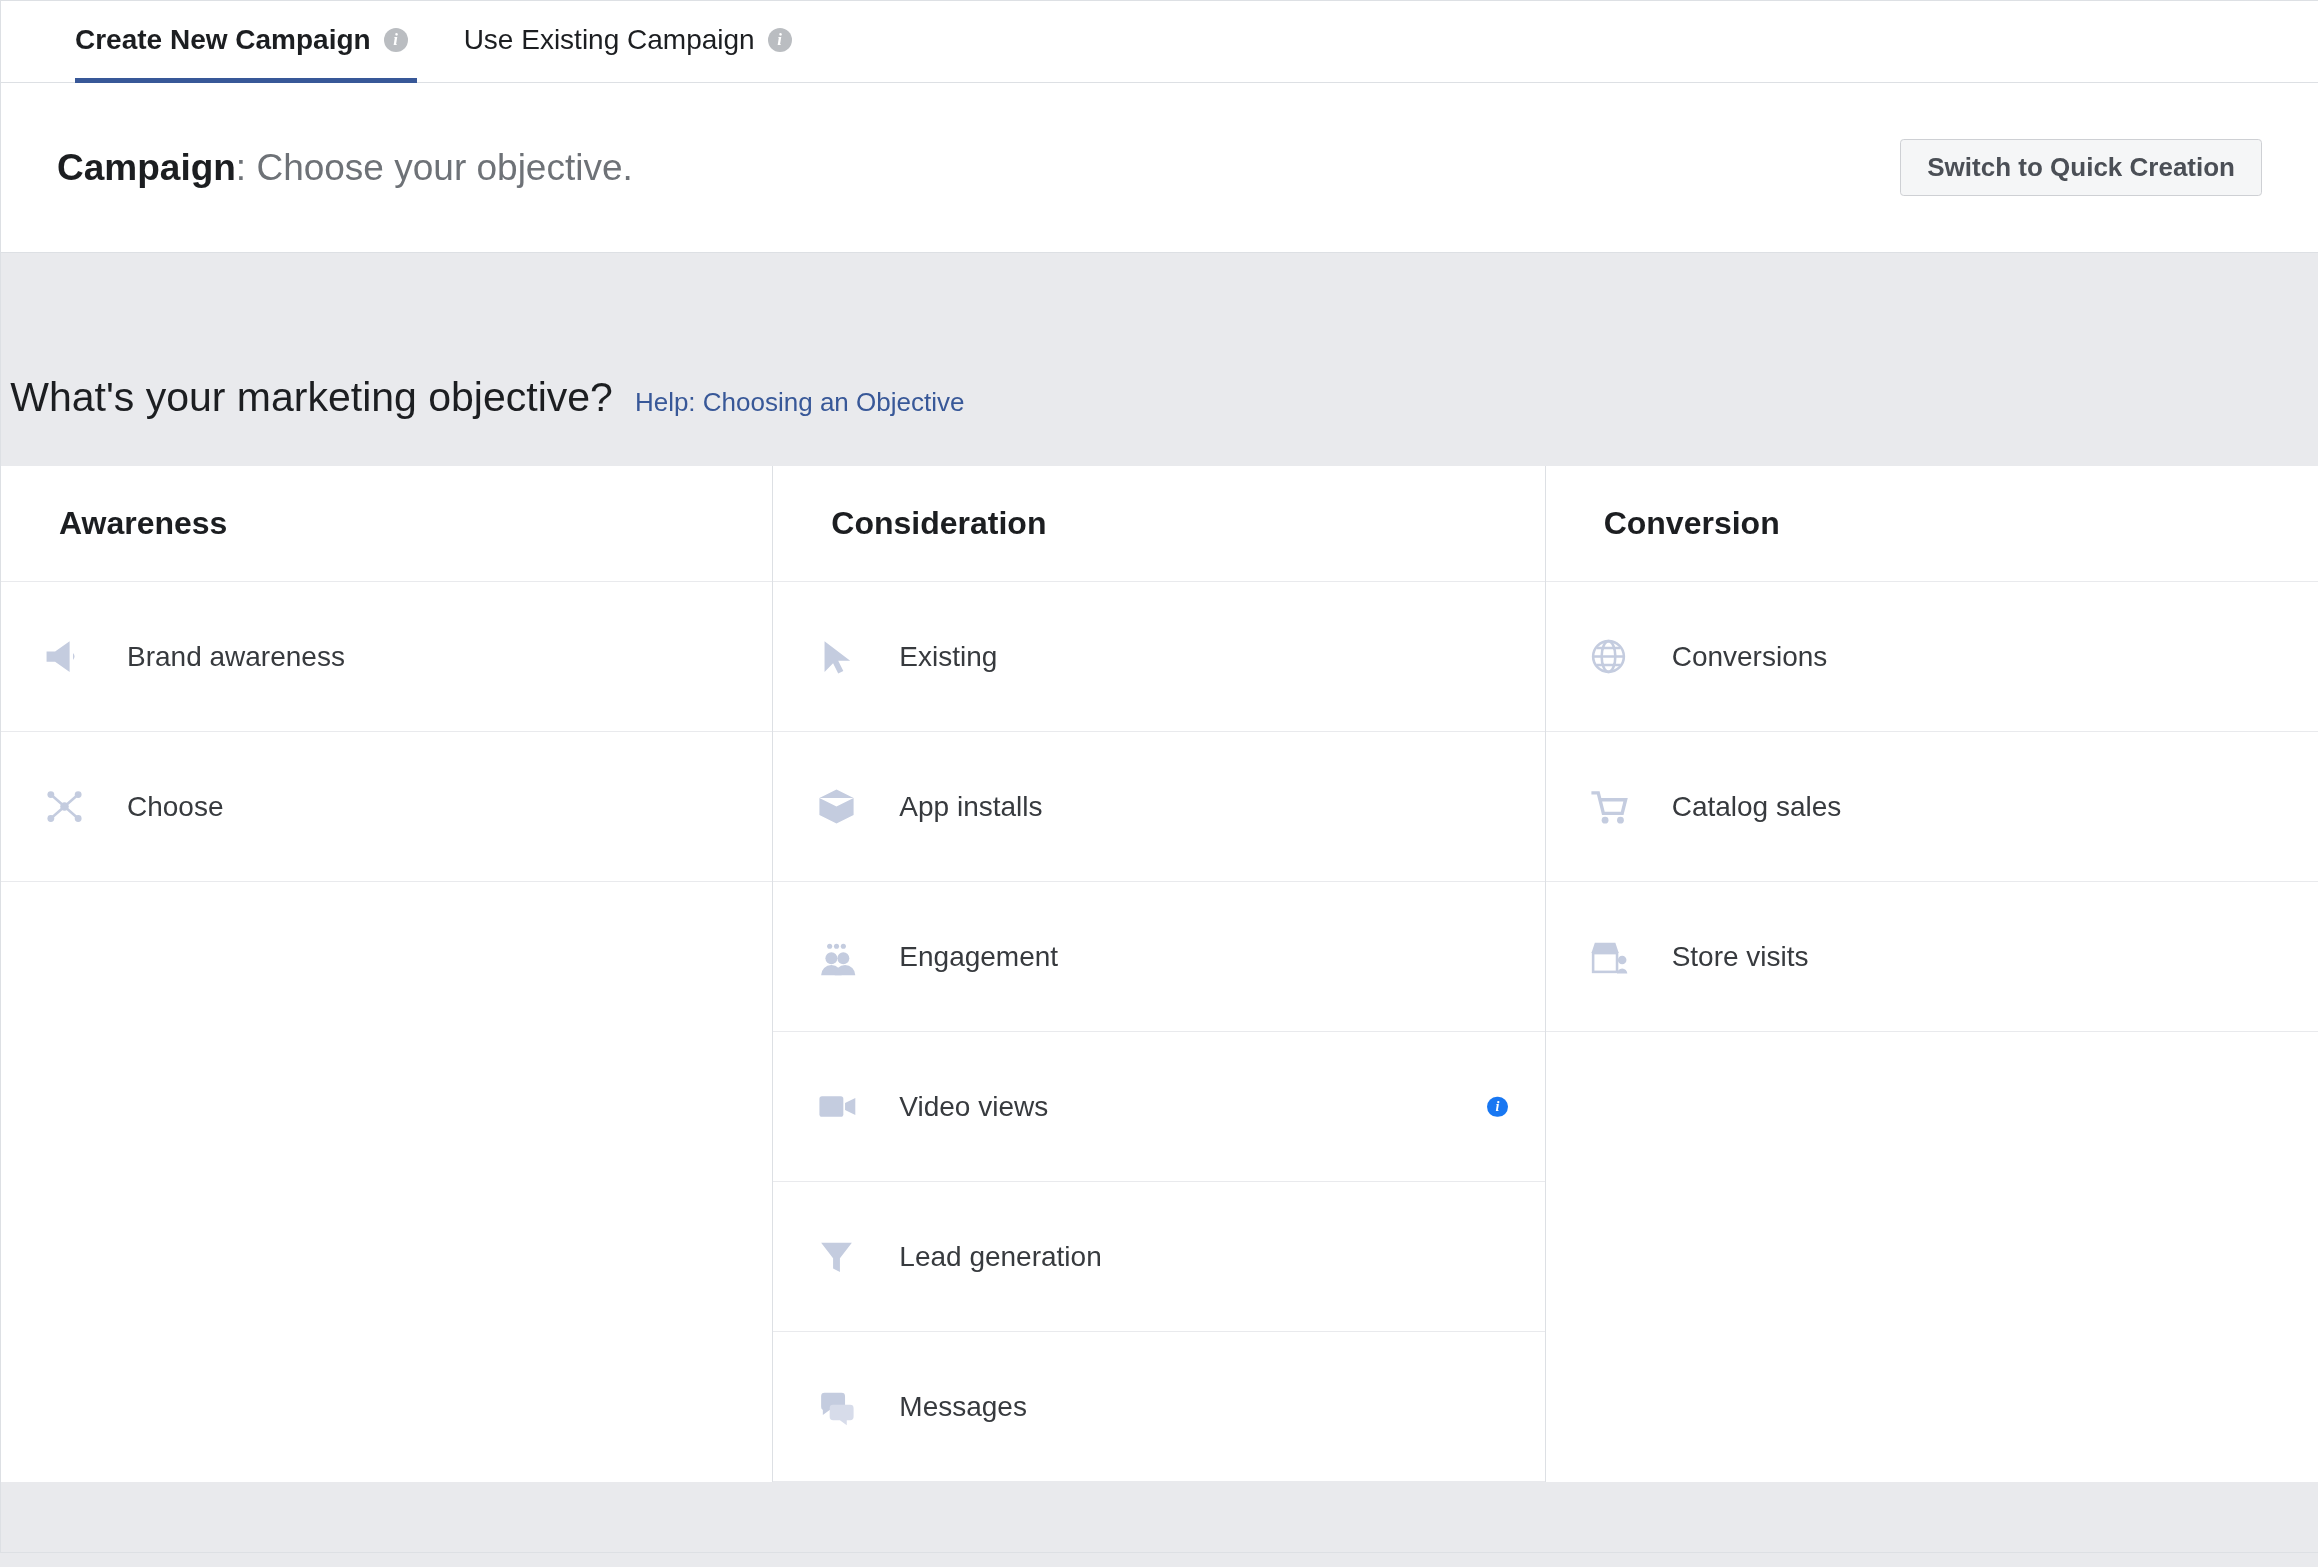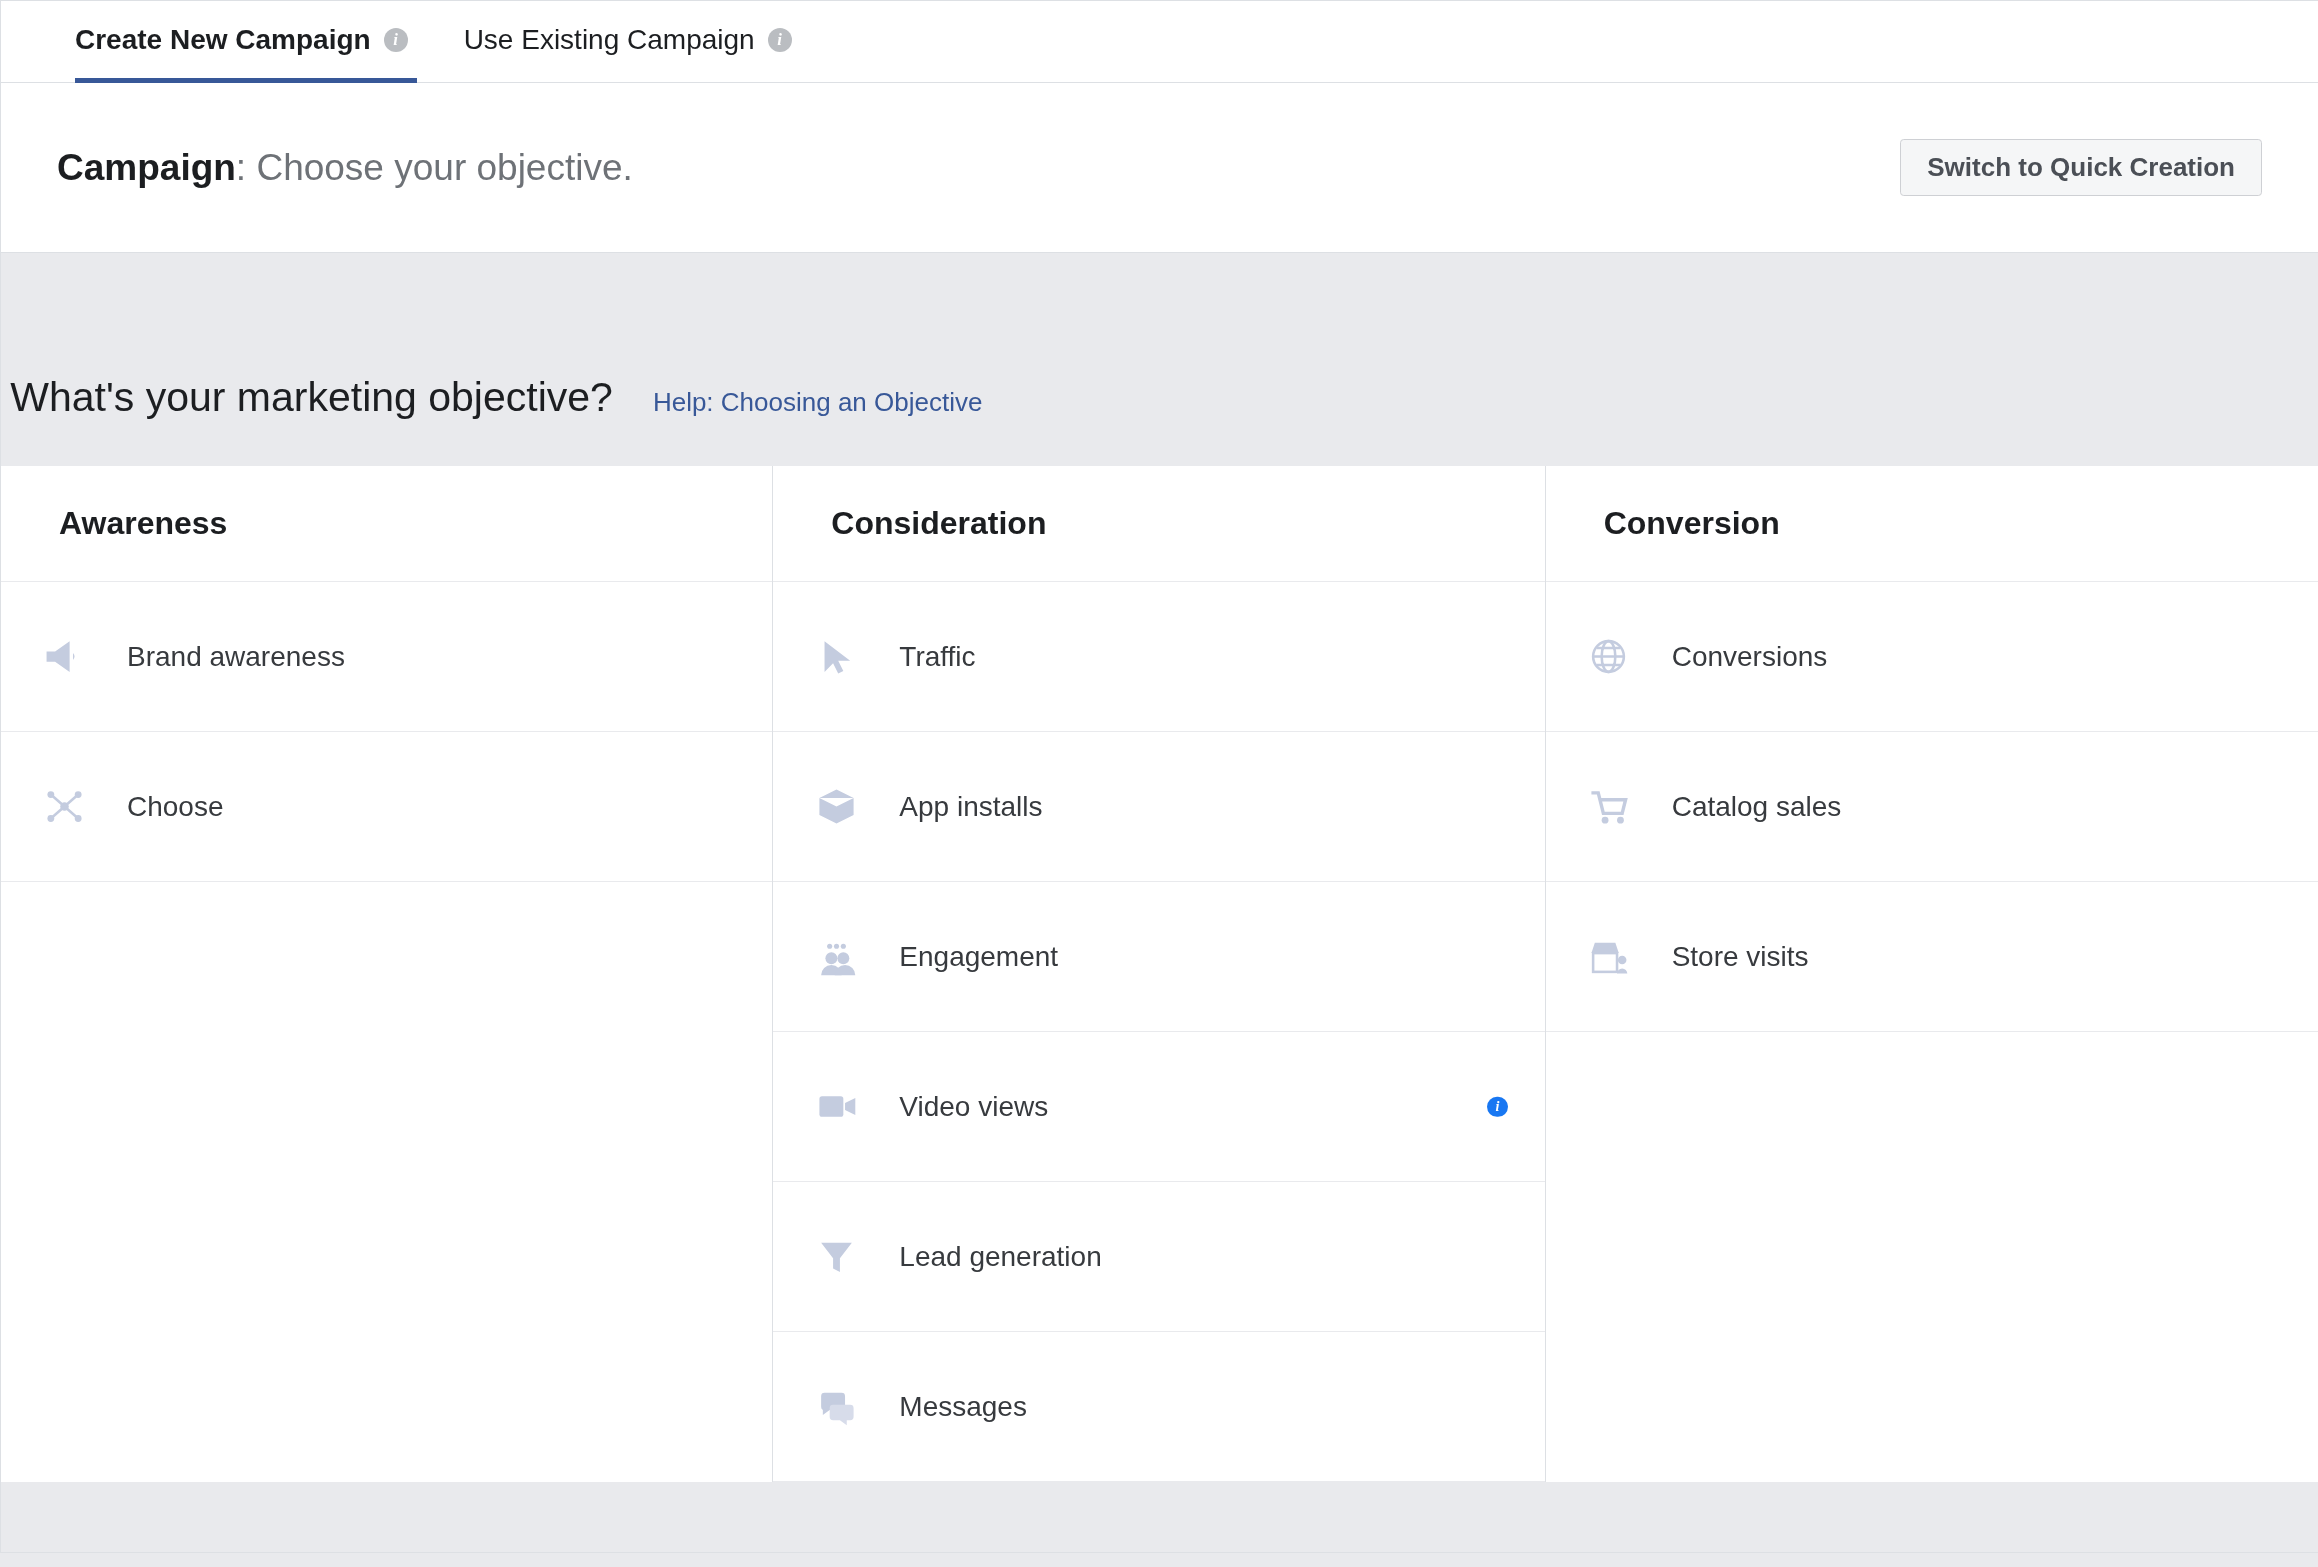--- a/index.html
+++ b/index.html
@@ -101,21 +101,21 @@
     border: 0.9px solid #ced0d4;
     border-radius: 3.7px;
     padding: 12px 26px;
     cursor: pointer;
   }
 
   
   .question-row {
     display: flex;
     align-items: baseline;
-    gap: 40px;
+    gap: 22px;
     padding: 121px 9.3px 45px 9.3px;
     text-align: center;
   }
   .question-row .q {
     font-size: 41px;
     color: #1c1e21;
   }
   .question-row .help {
     font-size: 26px;
     color: #385898;
@@ -287,21 +287,21 @@
 
     <div class="col">
       <div class="col-head">Consideration</div>
 
       <div class="obj-item">
         <span class="icon-wrap">
             <svg viewBox="0 0 48 48">
               <use href="#cursor-icon"></use>
             </svg>
           </span>
-        <span>Traffic</span>
+        <span>Existing</span>
       </div>
 
       <div class="obj-item">
         <span class="icon-wrap">
             <svg viewBox="0 0 48 48">
               <use href="#box-icon"></use>
             </svg>
           </span>
         <span>App installs</span>
       </div>

